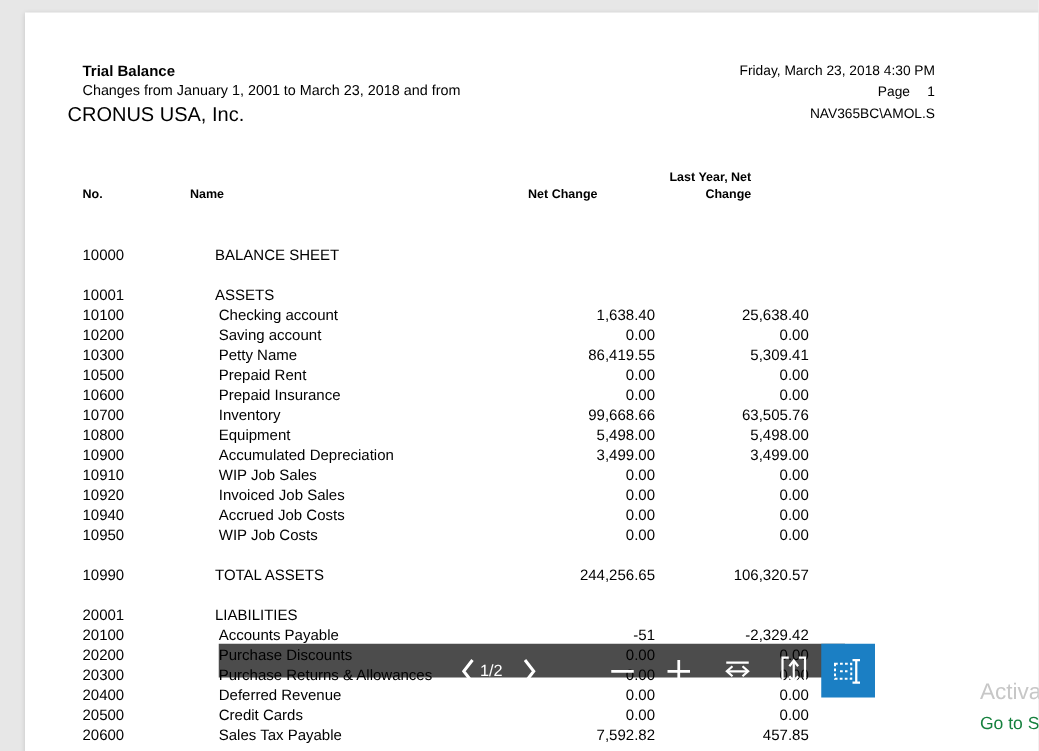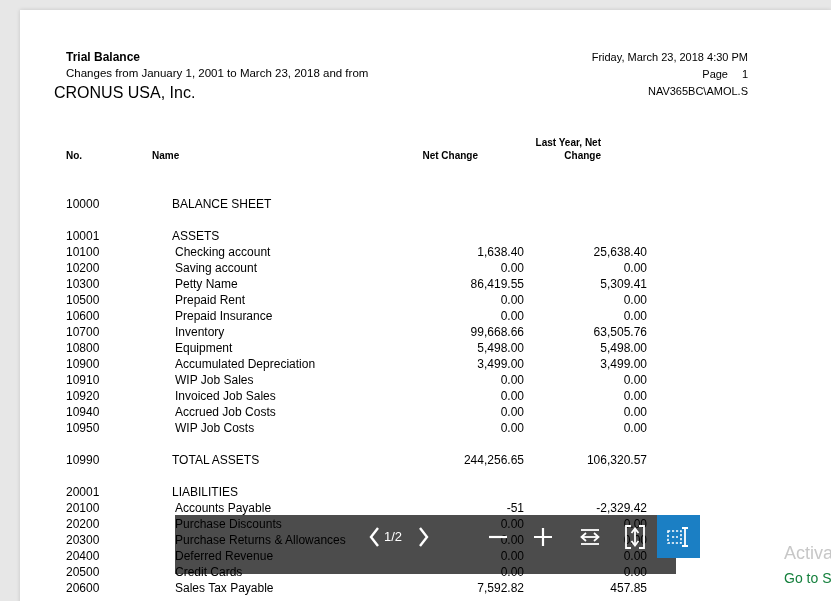--- a/index.html
+++ b/index.html
@@ -39,21 +39,21 @@
   .row{position:relative;height:16px;line-height:16px;white-space:nowrap;}
   .row.gap-after{margin-bottom:16px;}
   .cell{position:absolute;top:0;height:16px;}
   .cell-no{left:0;width:70px;}
   .cell-name{left:106px;right:0;padding-left:3px;}
   .row.heading .cell-name,.row.total .cell-name{padding-left:0;}
   .cell-nc{left:260px;width:198px;text-align:right;}
   .cell-ly{left:461px;width:120px;text-align:right;}
   
   .toolbar{
-    position:absolute;left:175px;top:515px;width:501px;height:59px;
+    position:absolute;left:175px;top:515px;width:501px;height:27px;
     background:rgba(0,0,0,0.70);
   }
   .titem{
     position:absolute;top:0;height:43px;width:44px;
     display:flex;align-items:center;justify-content:center;
     cursor:pointer;color:#fff;
   }
   .titem svg{display:block;}
   .t-prev{left:183px;width:34px;}
   .t-pageind{left:202px;width:32px;font-size:13px;color:#fff;cursor:default;}

